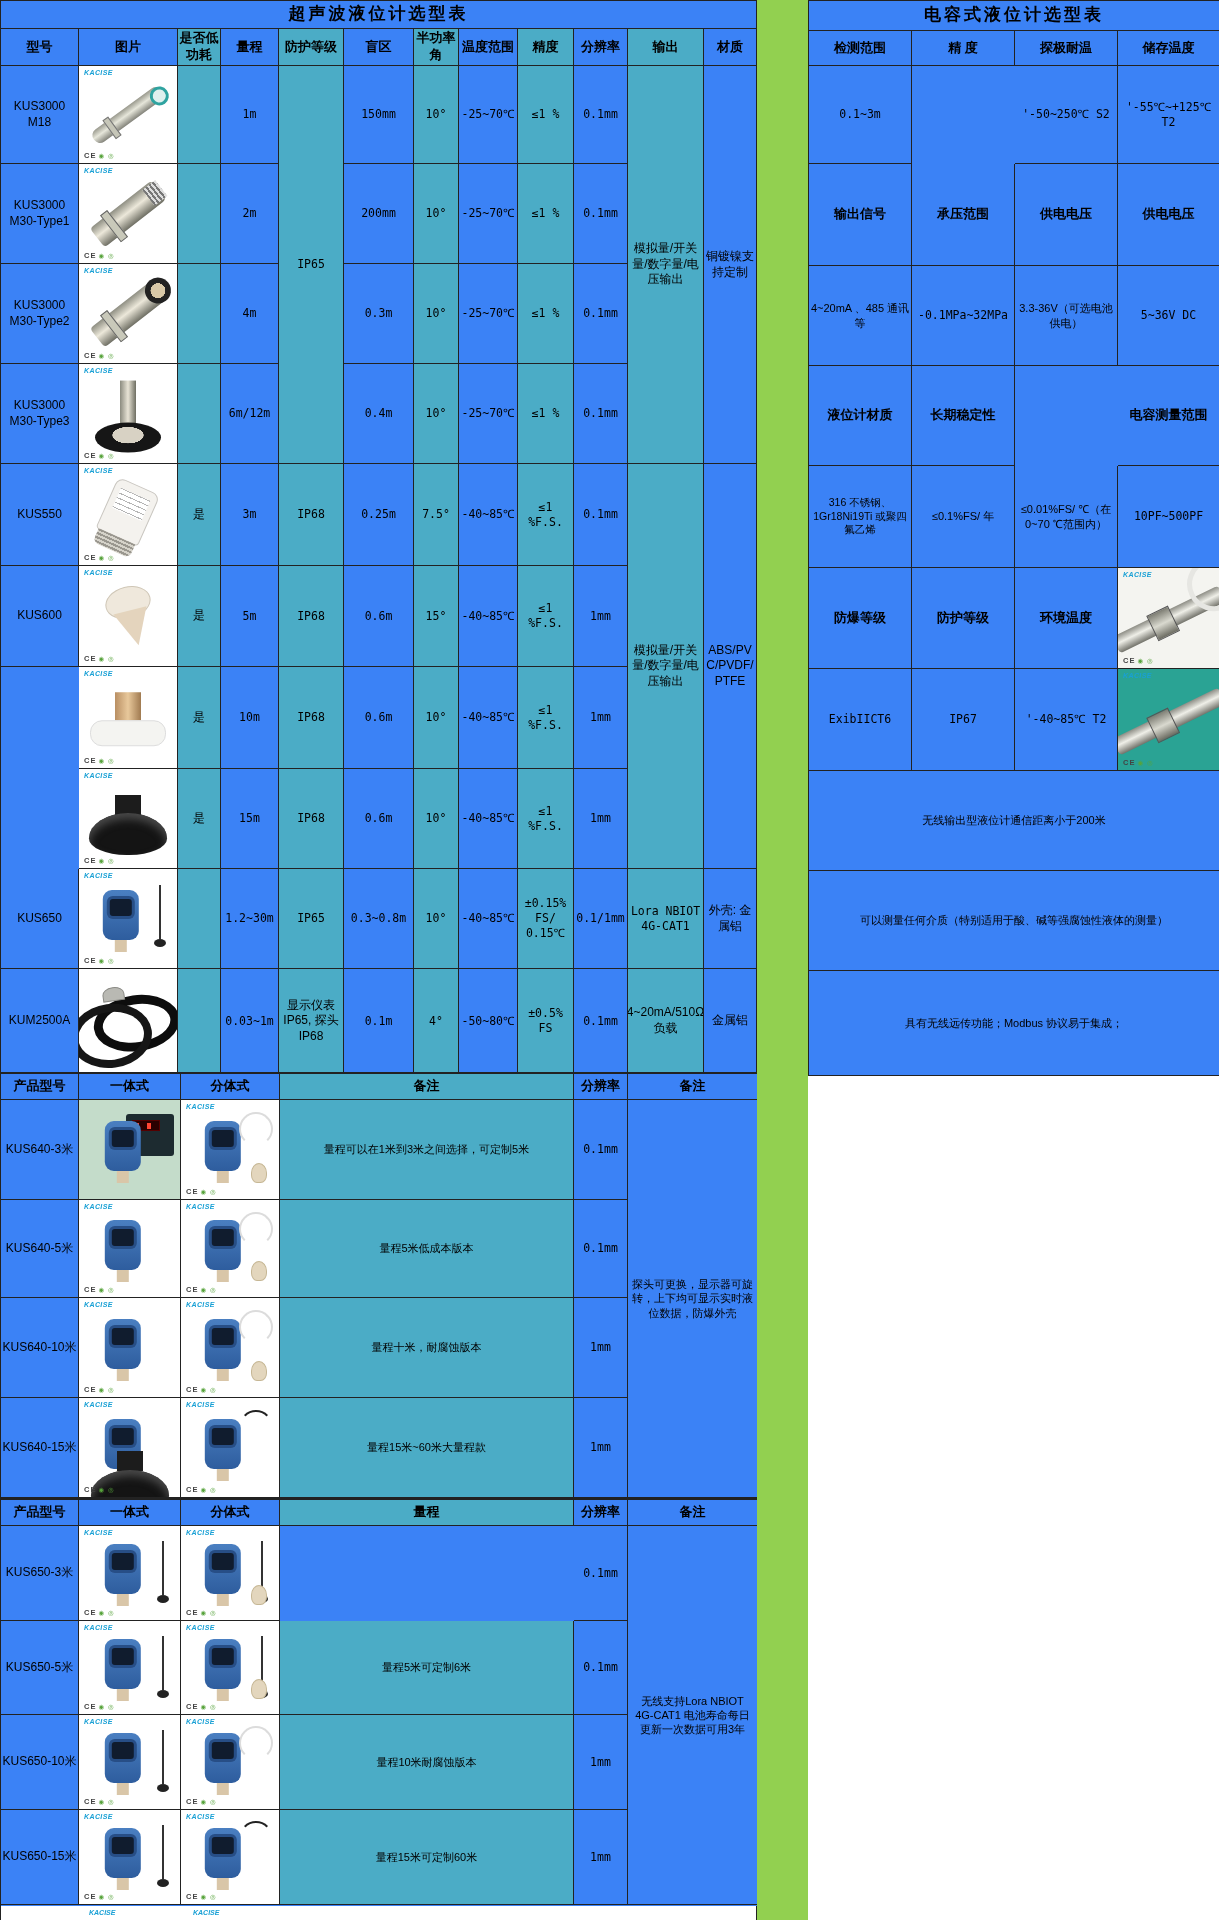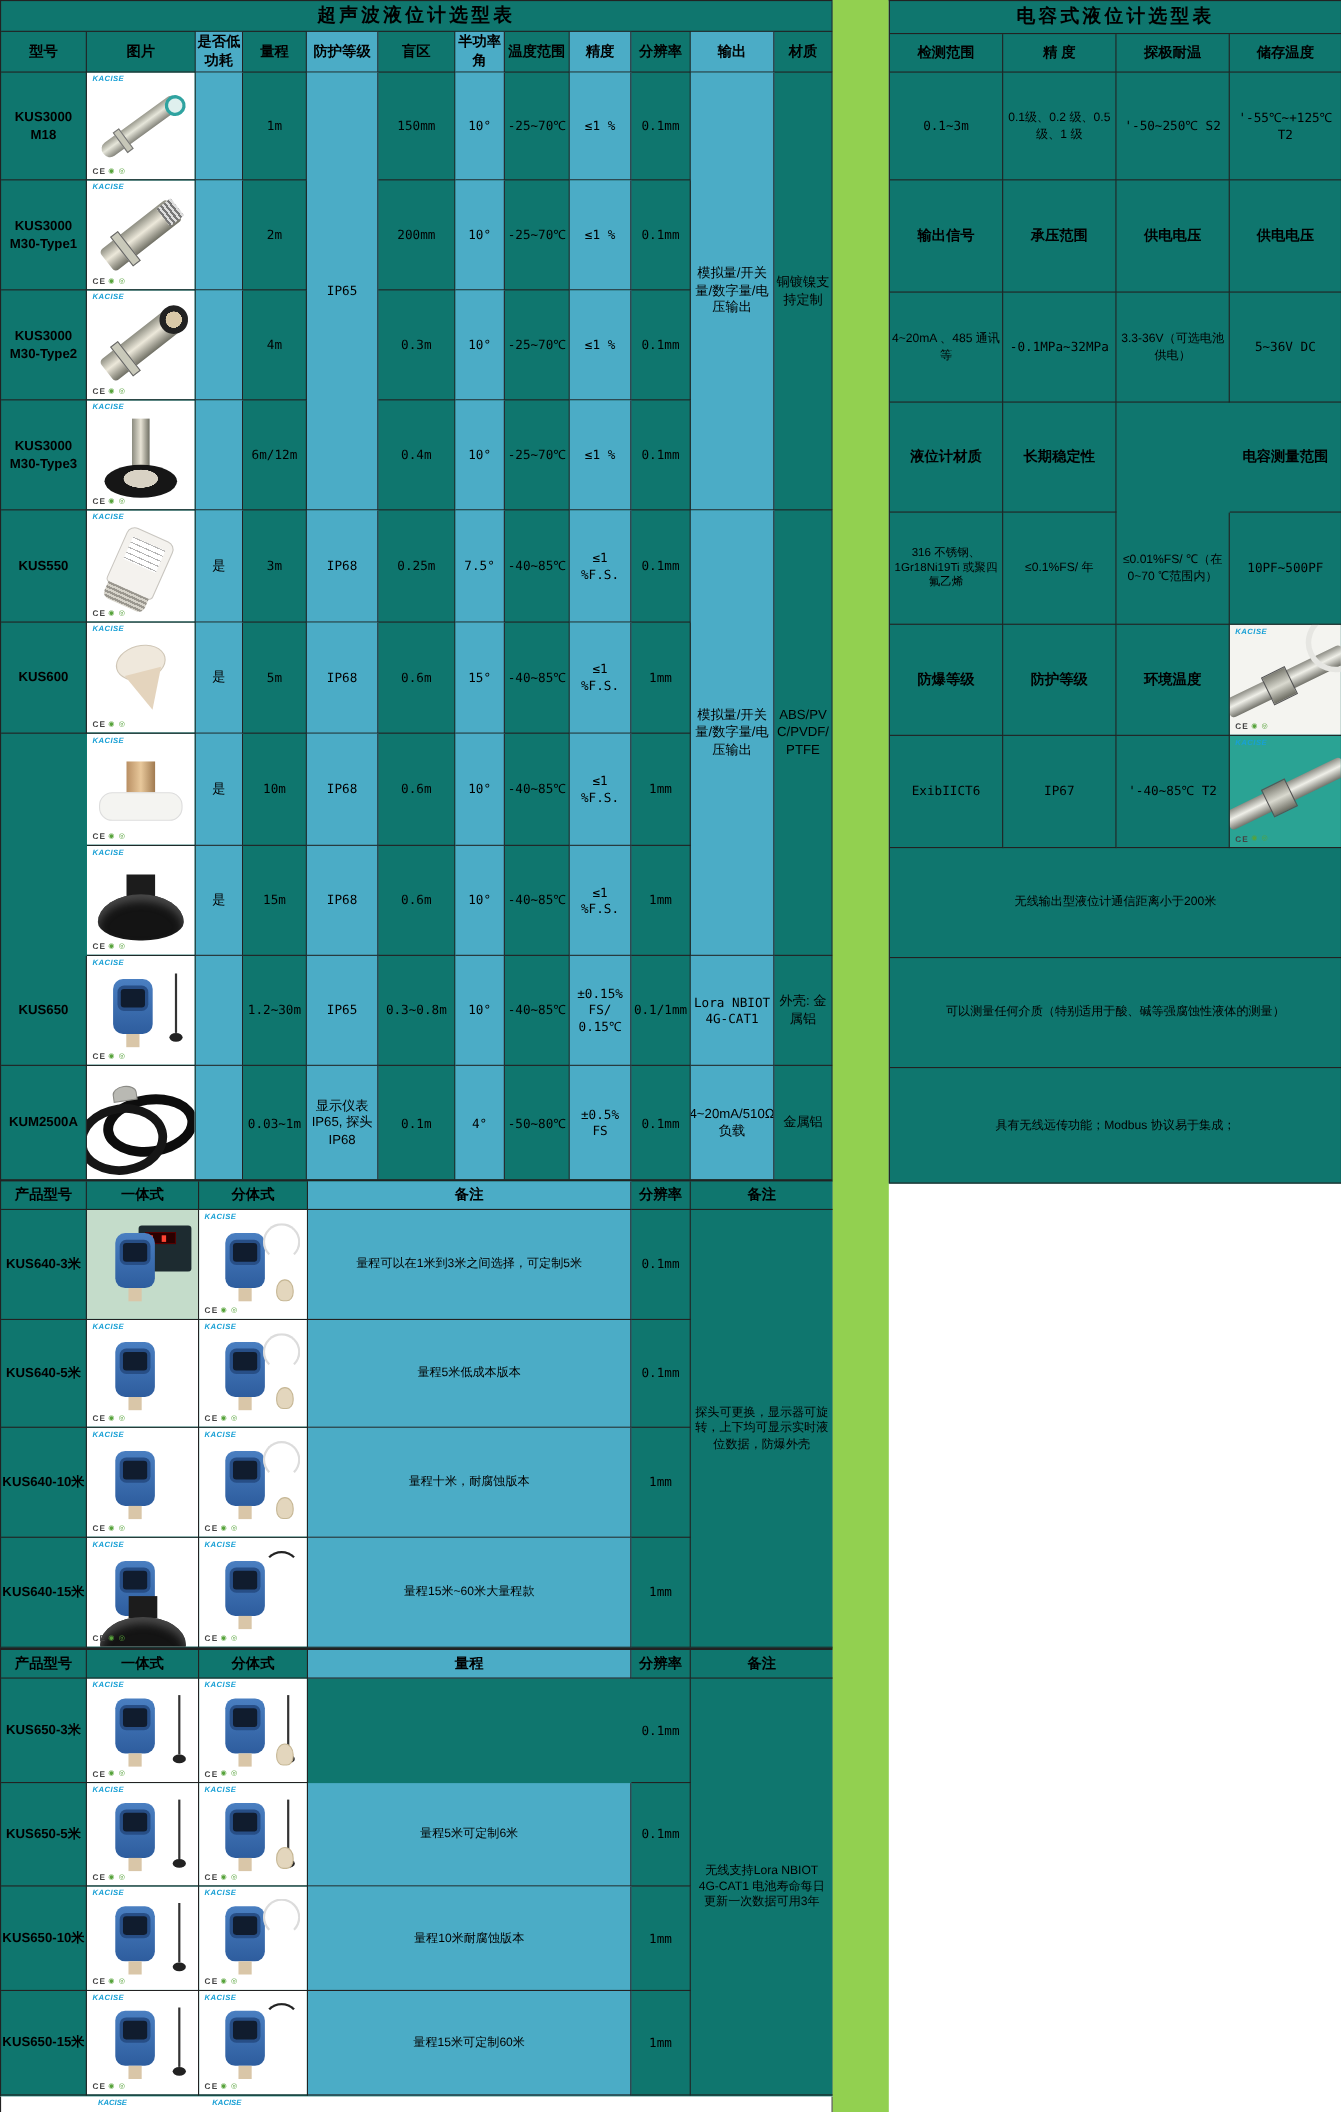--- a/index.html
+++ b/index.html
@@ -1,38 +1,38 @@
 <!DOCTYPE html>
 <html><head>
 <meta charset="utf-8">
 <style>
   *{box-sizing:border-box;margin:0;padding:0}
   html,body{width:1219px;height:1920px}
   body{position:relative;background:#fff;color:#000;font-family:"Liberation Sans",sans-serif}
-  .grid{position:absolute;display:grid;background:#0f766e;border-top:1px solid #222;border-left:1px solid #222}
+  .grid{position:absolute;display:grid;background:#3b82f6;border-top:1px solid #222;border-left:1px solid #222}
   .g1{left:0;top:0;width:757px;height:1074px;
       grid-template-columns:78px 99px 43px 58px 65px 70px 45px 59px 56px 54px 76px 53px;
       grid-template-rows:28px 37px 98px 100px 100px 100px 102px 101px 102px 100px 100px 105px}
   .g2{left:0;top:1072px;width:757px;height:427px;border-top:2px solid #222;
       grid-template-columns:78px 102px 99px 294px 54px 130px;
       grid-template-rows:26px 100px 98px 100px 100px}
   .g3{left:0;top:1498px;width:757px;height:408px;border-top:2px solid #222;
       grid-template-columns:78px 102px 99px 294px 54px 130px;
       grid-template-rows:26px 95px 94px 95px 95px}
   .gr{left:808px;top:0;width:412px;height:1076px;
       grid-template-columns:103px 103px 103px 102px;
       grid-template-rows:30px 35px 98px 102px 100px 100px 102px 101px 102px 100px 100px 105px}
   .c{border-right:1px solid #222;border-bottom:1px solid #222;display:flex;flex-direction:column;
      align-items:center;justify-content:center;text-align:center;font-size:12px;line-height:1.3;
      overflow:hidden;padding:1px}
   .tl{background:#4BACC6}
   .b{font-weight:bold;font-size:13px}
   .ttl{font-weight:bold;font-size:17px;letter-spacing:3px;font-family:"Liberation Serif",serif}
   .mono{font-family:"DejaVu Sans Mono",monospace;font-size:11.5px}
-  .model{font-weight:bold;font-size:12px}
+  .model{font-weight:normal;font-size:12px}
   .wrap{word-break:break-all}
   .note{font-size:11px;padding:4px}
   .vbar{position:absolute;left:757px;top:0;width:51px;height:1920px;background:#92D050}
   .strip{position:absolute;left:0;top:1906px;width:757px;height:14px;border-left:1px solid #222;border-right:1px solid #222;background:#fff}
   .strip .slogo{position:absolute;top:3px;font-style:italic;font-weight:bold;font-size:7px;color:#19a0d5}
   
   .pcell{padding:0}
   .photo{position:relative;width:100%;height:100%;background:#fff;overflow:hidden}
   .logo{position:absolute;top:2px;left:5px;font-style:italic;font-weight:bold;font-size:7px;color:#19a0d5;letter-spacing:.4px;z-index:3}
   .marks{position:absolute;bottom:2px;left:5px;font-size:6.5px;color:#57a33b;letter-spacing:1px;z-index:3;display:flex;gap:2px;align-items:center}
@@ -528,21 +528,20 @@
 <div class="vbar"></div>
 
 <div class="grid gr">
   <div class="c ttl" style="grid-area:1/1/2/5">电容式液位计选型表</div>
 
   <div class="c b" style="grid-area:2/1">检测范围</div>
   <div class="c b" style="grid-area:2/2">精 度</div>
   <div class="c b" style="grid-area:2/3">探极耐温</div>
   <div class="c b" style="grid-area:2/4">储存温度</div>
   <div class="c mono" style="grid-area:3/1">0.1~3m</div>
-  <div class="c" style="grid-area:3/2;font-size:11px">0.1级、0.2 级、0.5 级、1 级</div>
   <div class="c mono" style="grid-area:3/3">'-50~250℃ S2</div>
   <div class="c mono" style="grid-area:3/4">'-55℃~+125℃ T2</div>
 
   <div class="c b" style="grid-area:4/2">承压范围</div>
   <div class="c b" style="grid-area:4/1">输出信号</div>
   <div class="c b" style="grid-area:4/3">供电电压</div>
   <div class="c b" style="grid-area:4/4">供电电压</div>
   <div class="c" style="grid-area:5/1;font-size:11px">4~20mA 、485 通讯等</div>
   <div class="c mono" style="grid-area:5/2">-0.1MPa~32MPa</div>
   <div class="c" style="grid-area:5/3;font-size:11px">3.3-36V（可选电池供电）</div>

